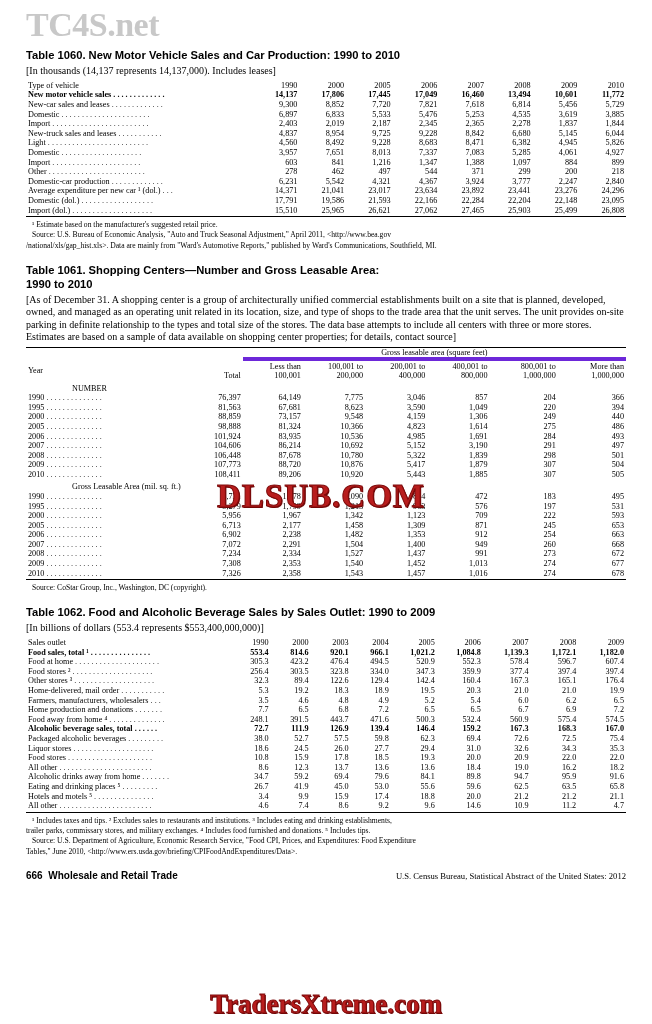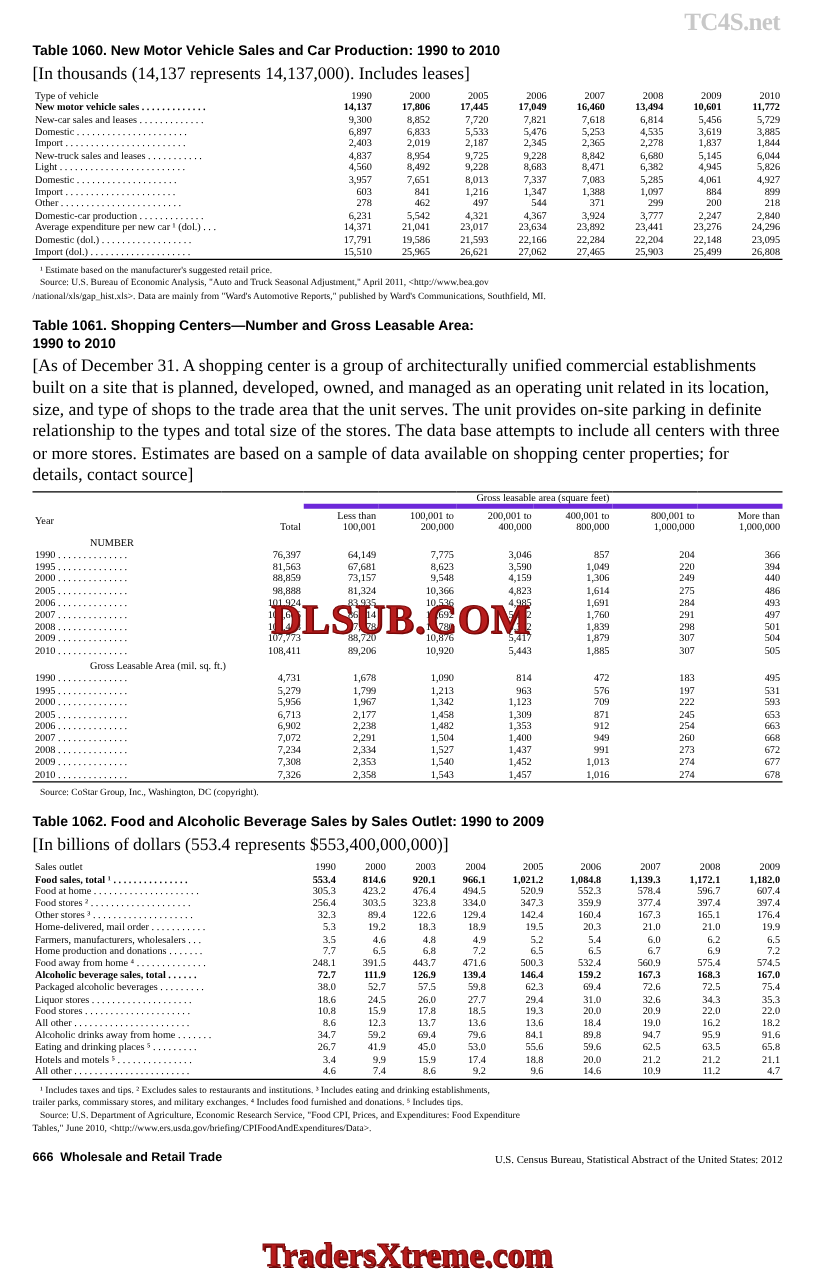--- a/index.html
+++ b/index.html
@@ -12,38 +12,38 @@
     color: #000;
     position: relative;
   }
   .page {
     position: relative;
     width: 652px;
     min-height: 1024px;
     padding: 8px 26px 10px 26px;
   }
   .wm-top {
-    text-align: right;
+    text-align: left;
     font-family: "Liberation Serif", serif;
-    font-size: 20px;
+    font-size: 34px;
     font-weight: bold;
     color: #c8c8c8;
     letter-spacing: -0.5px;
     margin: 0 2px 6px 0;
     line-height: 1;
   }
   h2.tbl-title {
     font-family: "Liberation Sans", sans-serif;
     font-size: 11.2px;
     font-weight: bold;
     margin: 6px 0 3px 0;
     line-height: 1.25;
   }
   .headnote {
-    font-size: 14px;
+    font-size: 10px;
     line-height: 1.25;
     margin: 0 0 3px 0;
     text-align: left;
   }
   table.data {
     border-collapse: collapse;
     width: 100%;
     font-size: 8.2px;
     font-family: "Liberation Serif", serif;
   }
@@ -413,21 +413,21 @@
           <td class="num">1,691</td>
           <td class="num">284</td>
           <td class="num">493</td>
         </tr>
         <tr>
           <td class="lbl">2007 . . . . . . . . . . . . . .</td>
           <td class="num">104,606</td>
           <td class="num">86,214</td>
           <td class="num">10,692</td>
           <td class="num">5,152</td>
-          <td class="num">1,760</td>
+          <td class="num">3,190</td>
           <td class="num">291</td>
           <td class="num">497</td>
         </tr>
         <tr>
           <td class="lbl">2008 . . . . . . . . . . . . . .</td>
           <td class="num">106,448</td>
           <td class="num">87,678</td>
           <td class="num">10,780</td>
           <td class="num">5,322</td>
           <td class="num">1,839</td>

